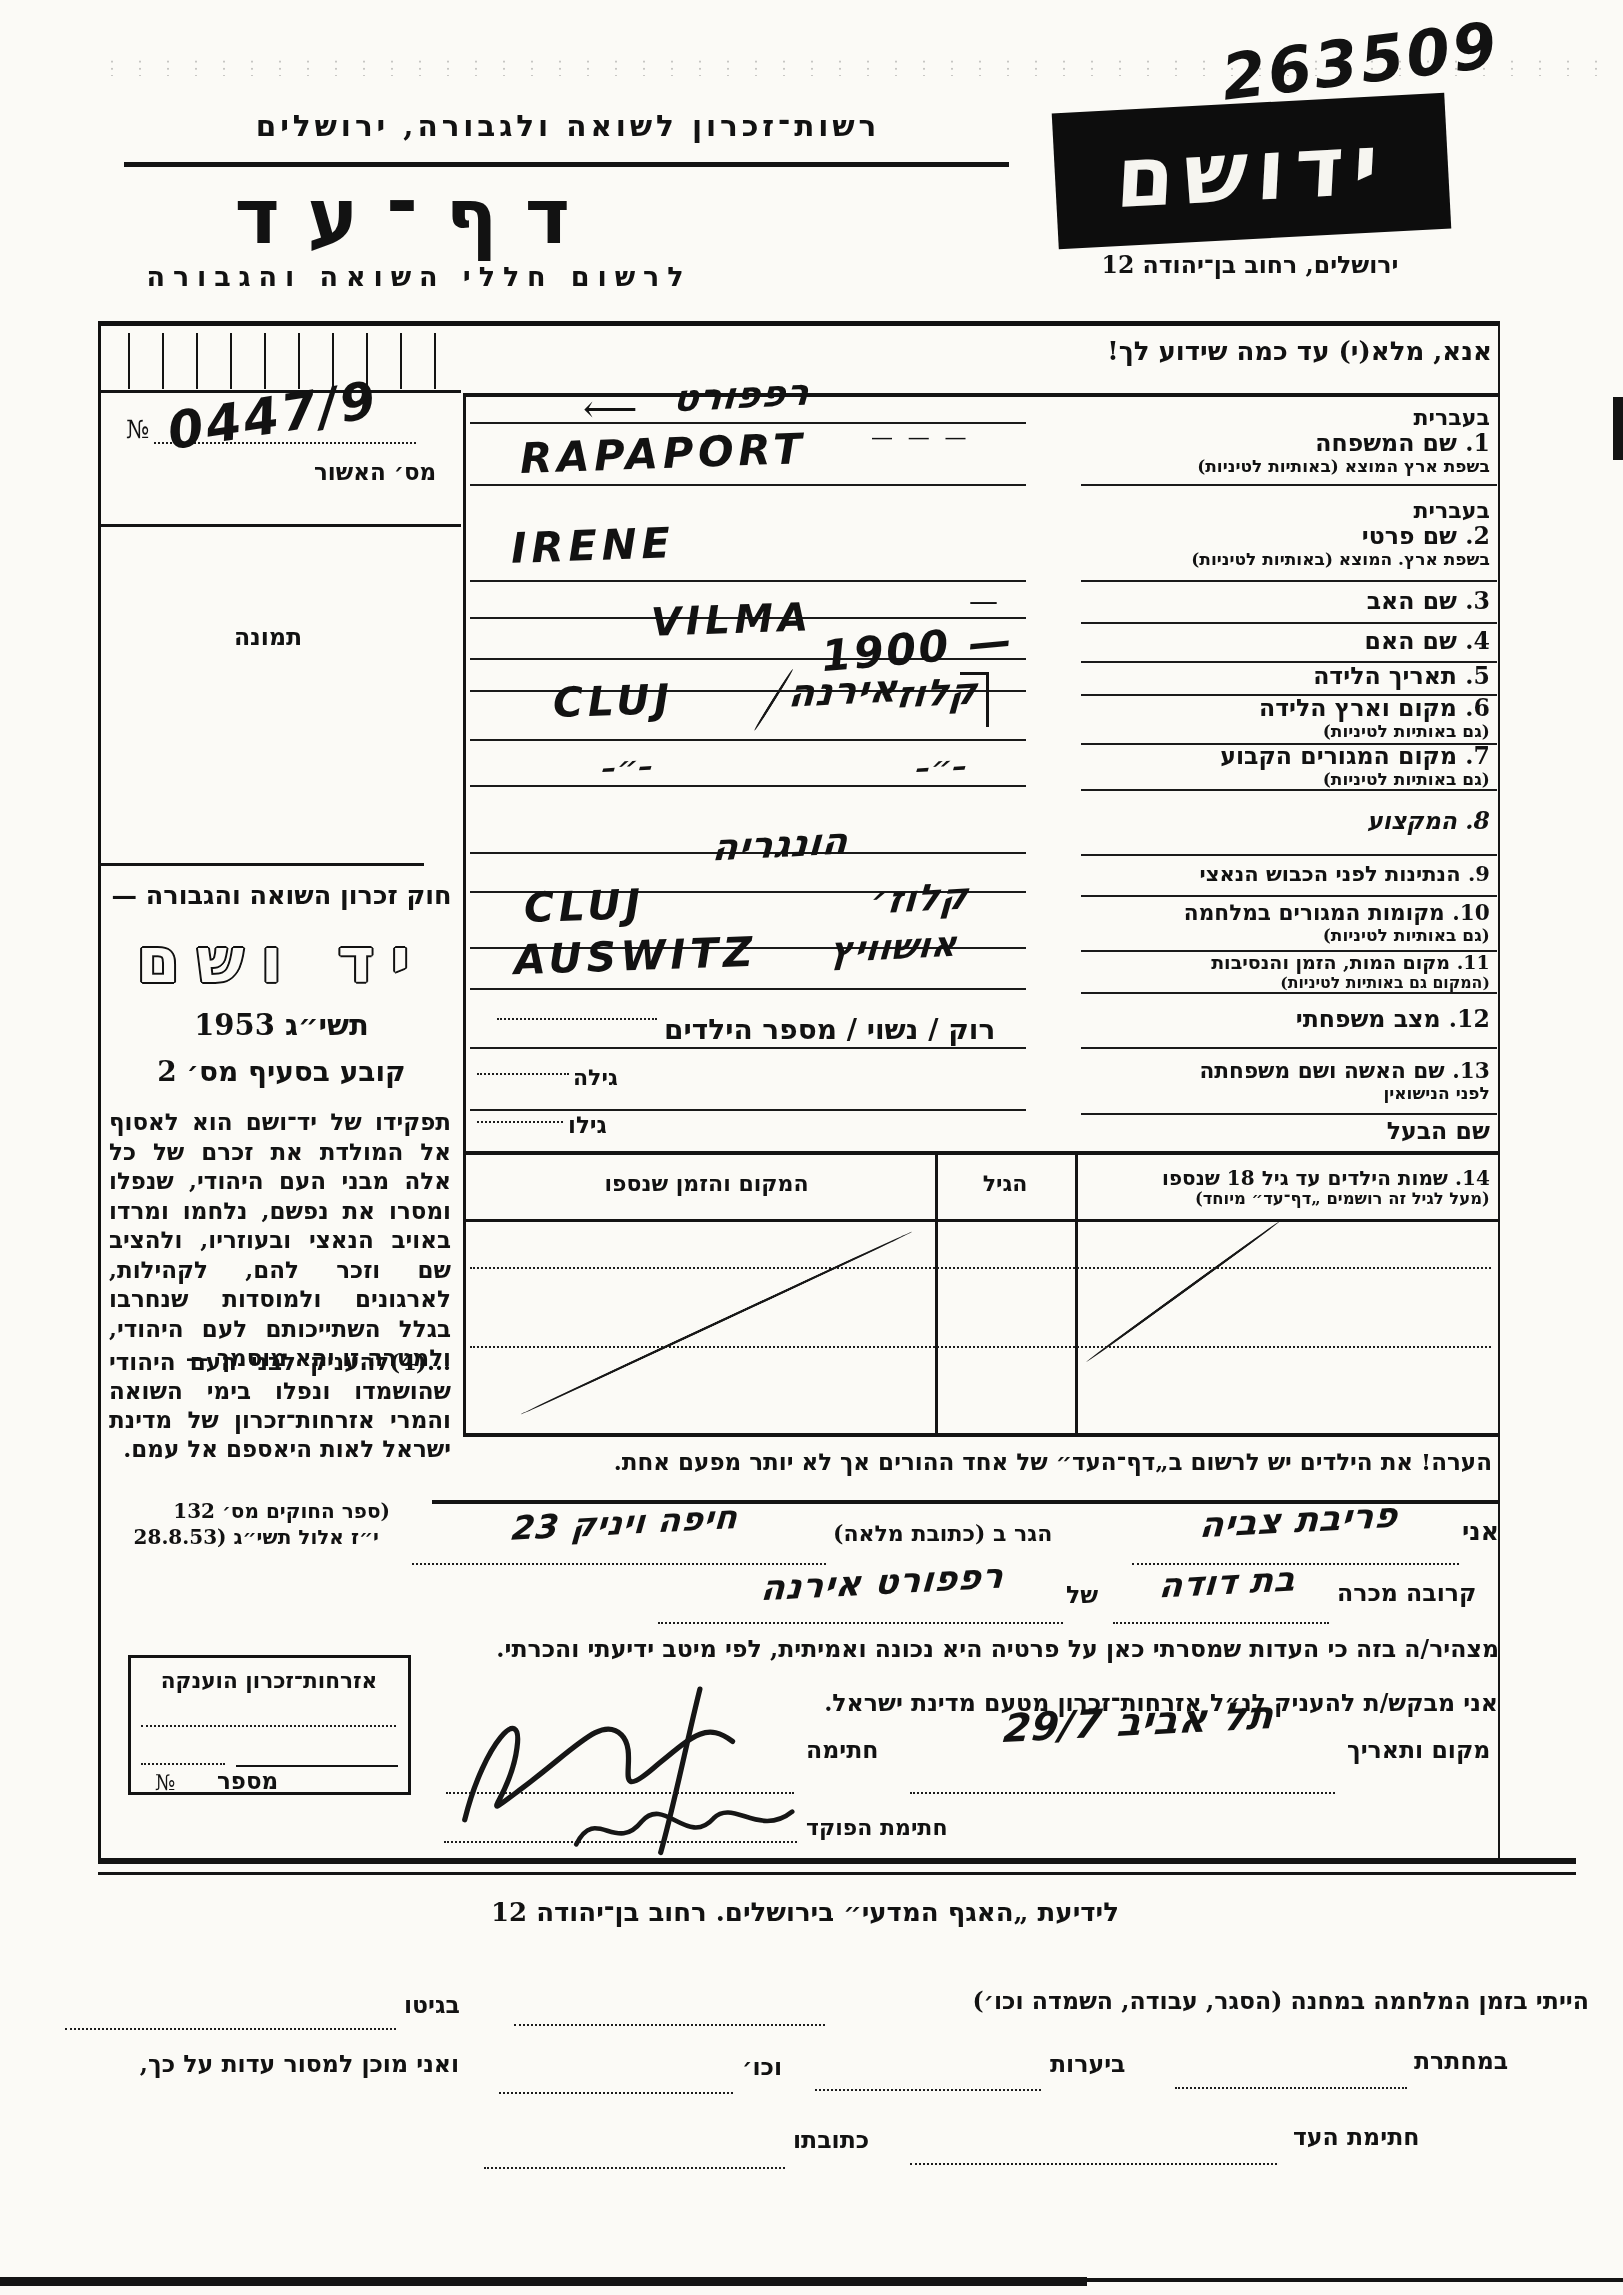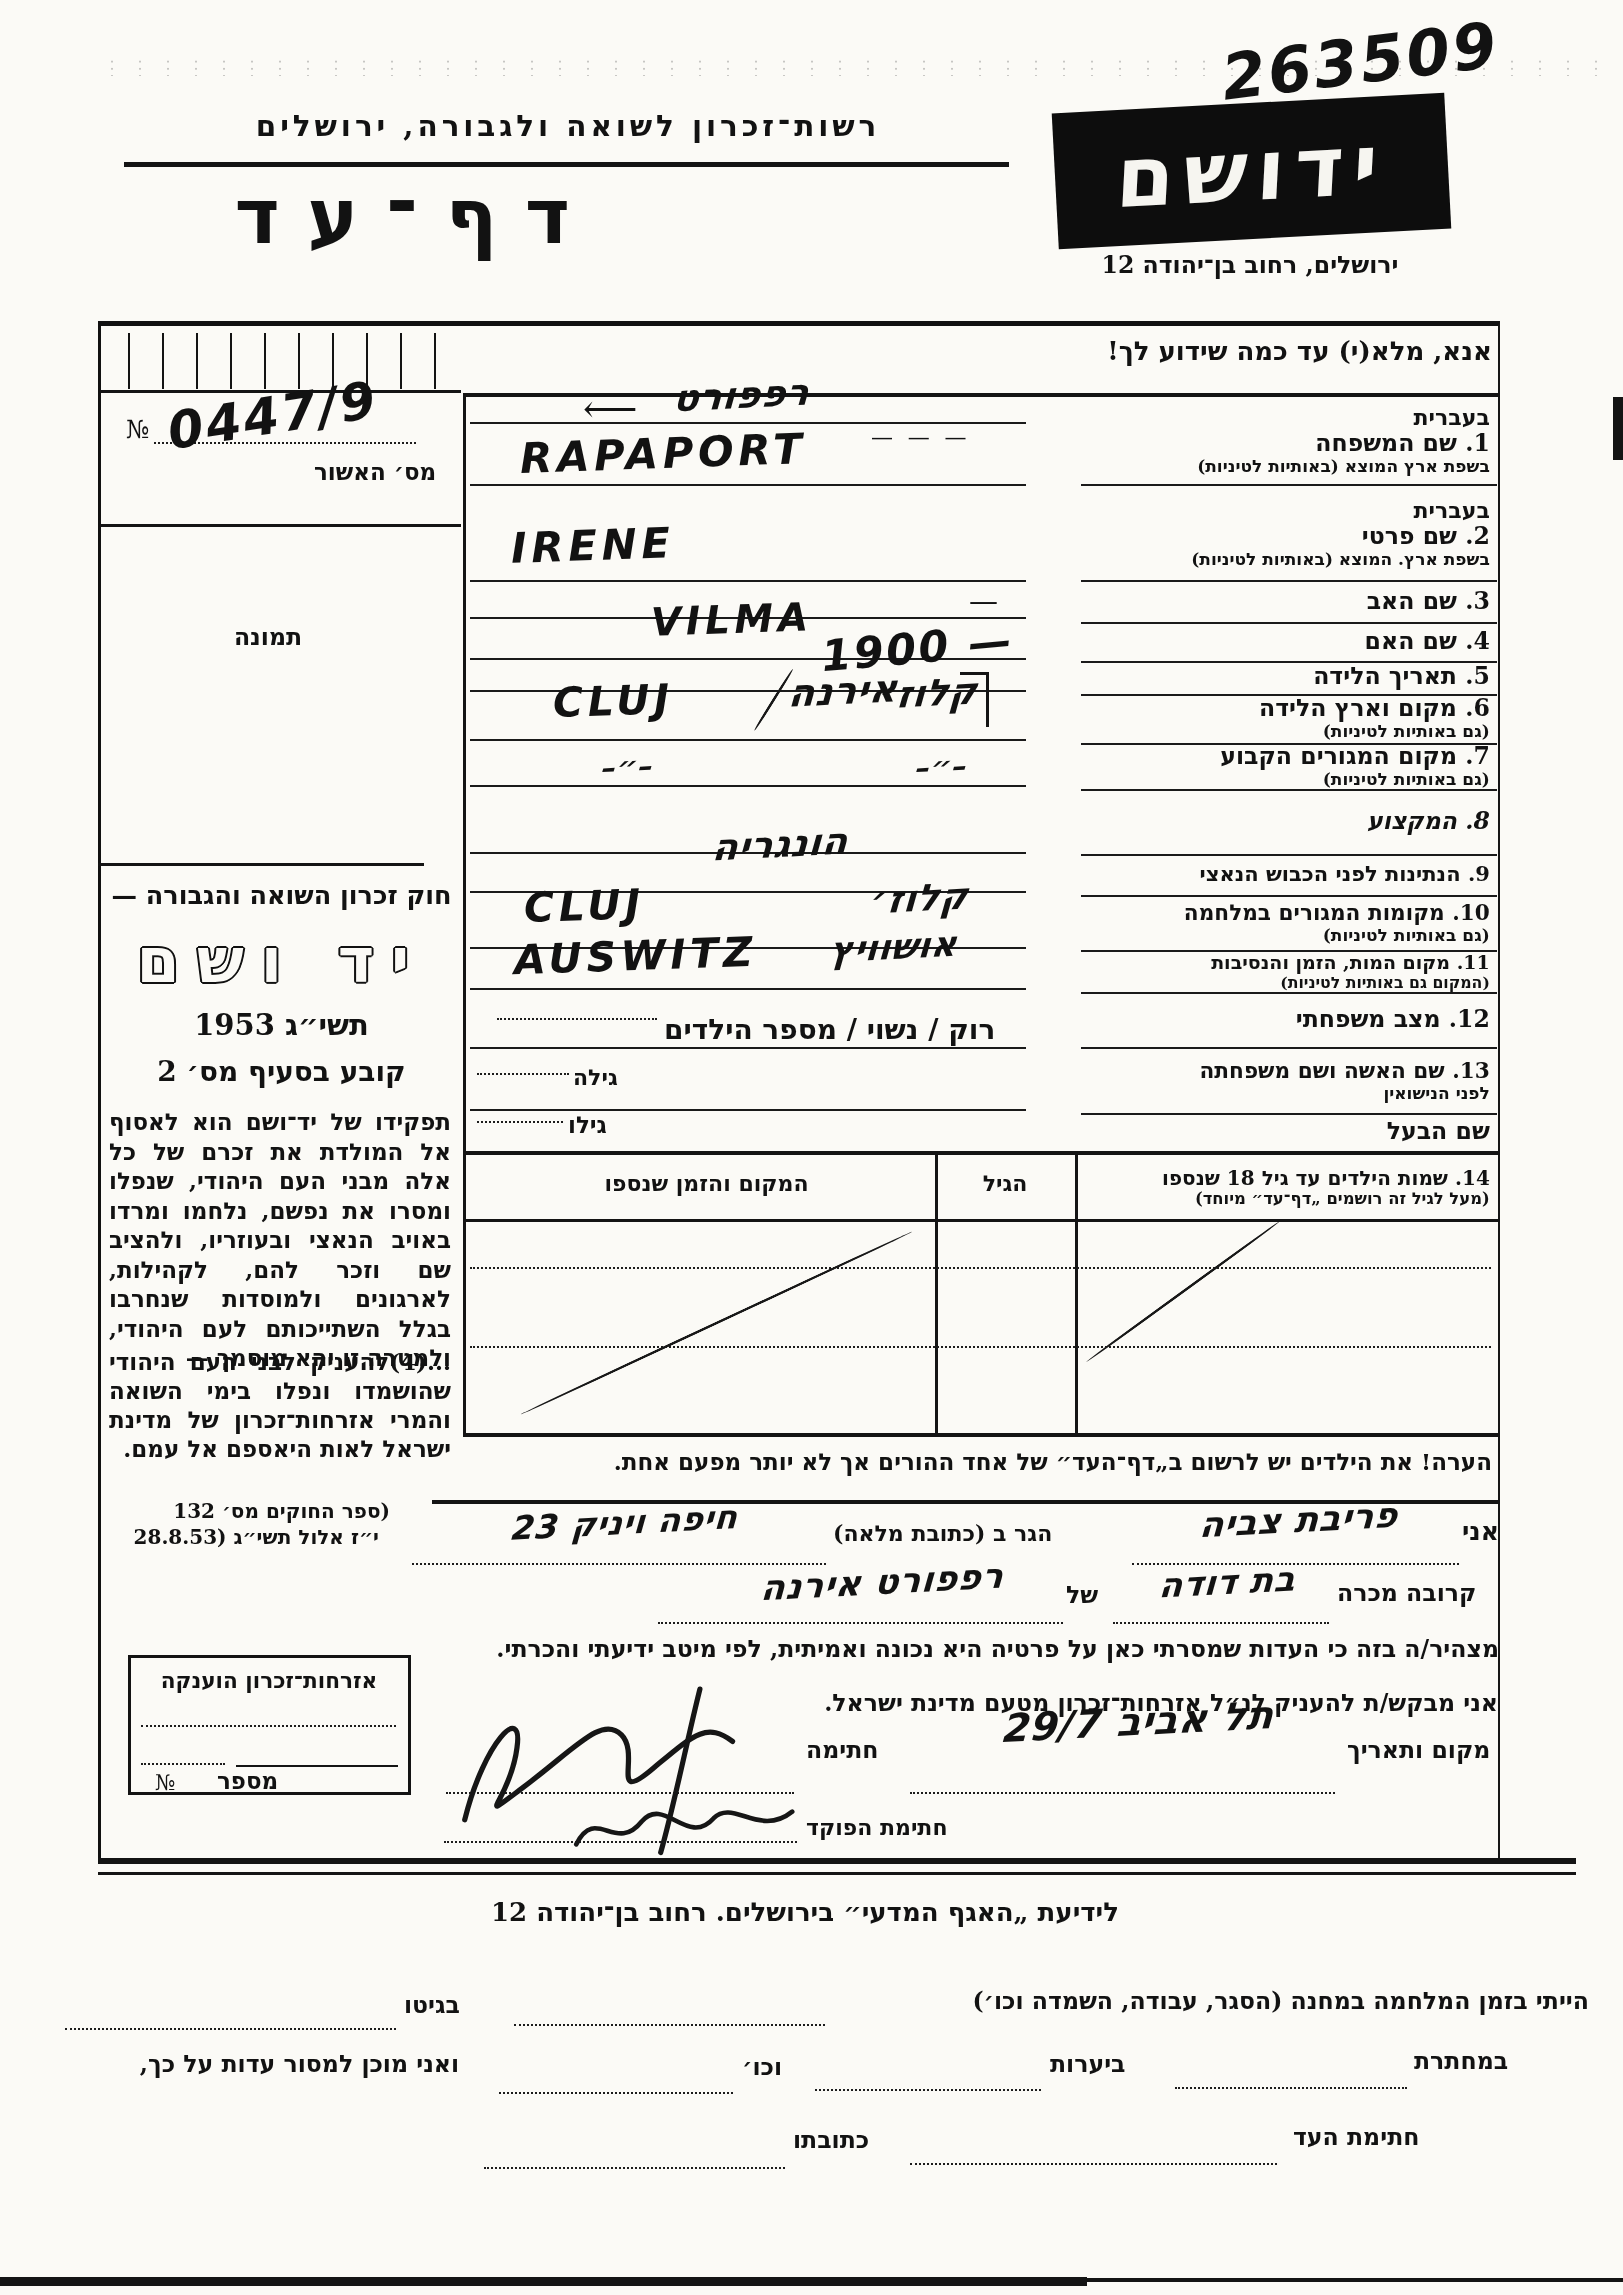--- a/index.html
+++ b/index.html
@@ -42,20 +42,21 @@
 
 <div class="page">
 
   <div class="spk" style="left:98px;top:58px;width:1505px;height:18.3px;"></div>
 
   <div class="abs dhw" style="left:1221px;top:25px;font-size:63px;transform:rotate(-7deg);">263509</div>
 
   <div class="abs b rtl" style="left:128px;top:108px;width:880px;font-size:29.5px;letter-spacing:3.9px;text-align:center;">רשות־זכרון לשואה ולגבורה, ירושלים</div>
   <div class="rule" style="left:124px;top:162px;width:885px;height:4.6px;"></div>
   <div class="abs b rtl ctr" style="left:118px;top:171px;width:596px;font-size:77px;letter-spacing:27.5px;">דף־עד</div>
+  <div class="abs b rtl ctr" style="left:131px;top:261px;width:576px;font-size:27px;letter-spacing:7.9px;">לרשום חללי השואה והגבורה</div>
 
   <div class="abs" style="left:1055px;top:103px;width:393px;height:136px;background:#0d0d0d;transform:rotate(-3deg);
        display:flex;align-items:center;justify-content:center;">
     <span style="color:#f6f5f0;font-size:84px;font-weight:bold;letter-spacing:9.2px;transform:skewX(-6deg);
           font-family:'DejaVu Sans',sans-serif;">ידושם</span>
   </div>
   <div class="abs b rtl ctr" style="left:1047px;top:251px;width:406px;font-size:23.6px;">ירושלים, רחוב בן־יהודה 12</div>
 
   <div class="mainbox"></div>
 

